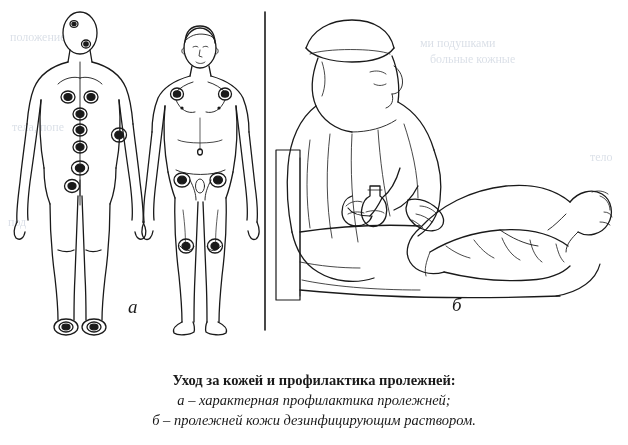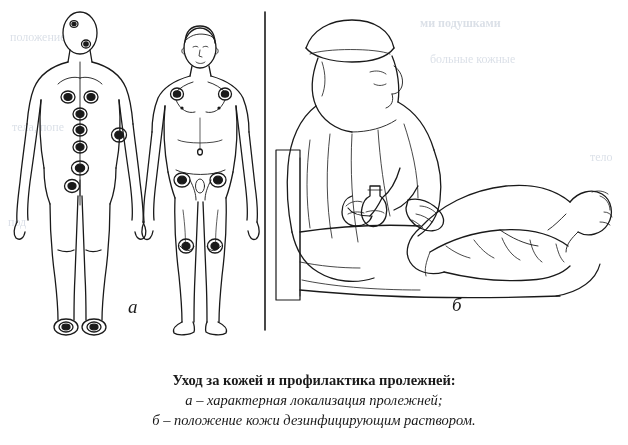--- a/index.html
+++ b/index.html
@@ -61,21 +61,21 @@
     white-space: nowrap;
     opacity: 0.75;
   }
 </style>
 </head>
 <body>
 
 <div id="figure">
 
   <div class="ghost-text" style="left:10px; top:30px;">положение</div>
-  <div class="ghost-text" style="left:420px; top:16px;font-weight:bold;">ми подушками</div>
+  <div class="ghost-text" style="left:420px; top:36px;">ми подушками</div>
   <div class="ghost-text" style="left:12px; top:120px;text-align:right;">тела, попе</div>
   <div class="ghost-text" style="left:430px; top:52px;text-align:center;">больные кожные</div>
   <div class="ghost-text" style="left:8px; top:215px;">под</div>
   <div class="ghost-text" style="left:590px; top:150px;text-align:right;">тело</div>
 
   <svg class="fig-svg" width="628" height="445" viewBox="0 0 628 445">
     <g fill="none" stroke="#1a1a1a" stroke-width="1.3" stroke-linecap="round" stroke-linejoin="round">
 
       <line x1="265" y1="12" x2="265" y2="330" stroke-width="1.6"></line>
 
@@ -313,17 +313,17 @@
       </g>
 
     </g>
   </svg>
 
   <div class="panel-label" id="label-a">а</div>
   <div class="panel-label" id="label-b">б</div>
 
   <div class="caption">
     <span class="caption-line bold">Уход за кожей и профилактика пролежней:</span>
-    <span class="caption-line">а – характерная локализация пролежней;</span>
-    <span class="caption-line">б – положение кожи дезинфицирующим раствором.</span>
+    <span class="caption-line">а – характерная профилактика пролежней;</span>
+    <span class="caption-line">б – пролежней кожи дезинфицирующим раствором.</span>
   </div>
 
 </div>
 
 </body></html>

